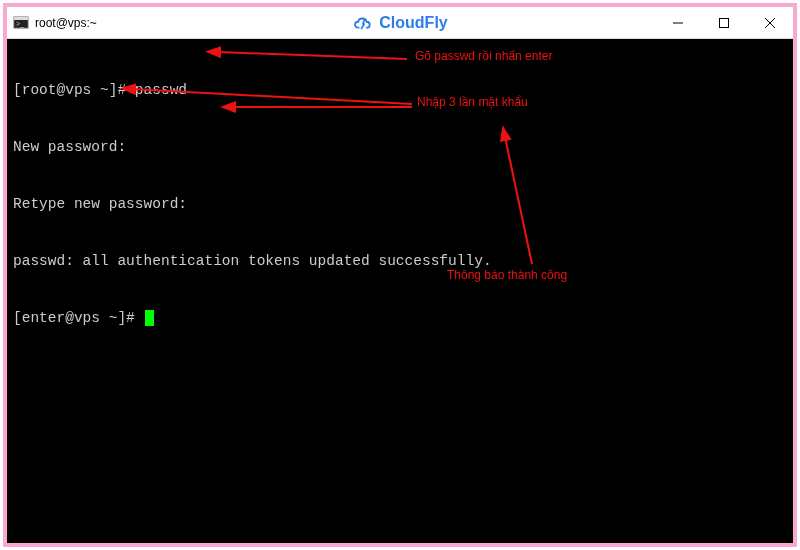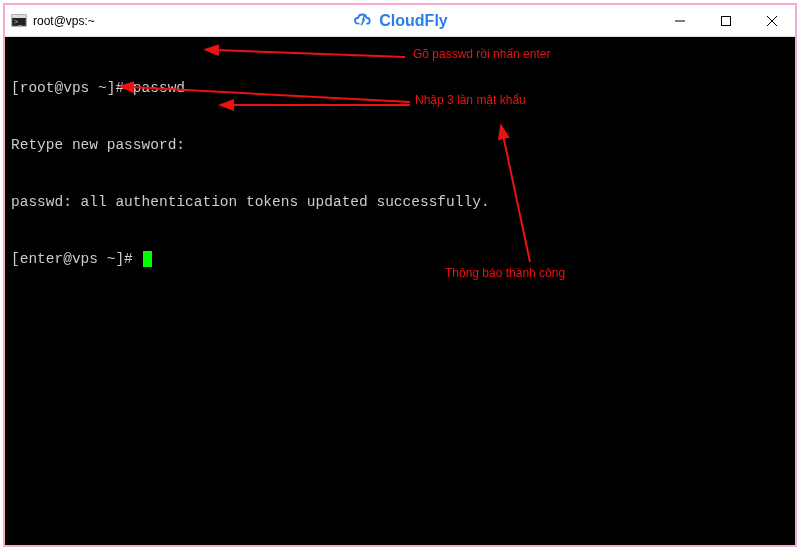--- a/index.html
+++ b/index.html
@@ -10,21 +10,21 @@
       font-family: "Segoe UI", Tahoma, sans-serif;
       overflow: hidden;
       position: relative;
     }
     .window {
       position: absolute;
       top: 3px;
       left: 3px;
       width: 794px;
       height: 544px;
-      border: 2px solid #f9a8d4;
+      border: 4px solid #f9a8d4;
       background: #fff;
       display: flex;
       flex-direction: column;
     }
     .titlebar {
       height: 32px;
       background: #fff;
       display: flex;
       align-items: center;
       padding-left: 6px;
@@ -42,21 +42,21 @@
     .titlebar .app-icon svg { width: 16px; height: 16px; }
     .titlebar .title-text {
       font-size: 12px;
       color: #000;
     }
     .titlebar .brand {
       position: absolute;
       left: 50%;
       transform: translateX(-50%);
       display: flex;
-      align-items: flex-start;
+      align-items: flex-end;
       gap: 5px;
       color: #2b7de9;
       font-weight: 700;
       font-size: 16px;
     }
     .titlebar .brand svg { width: 22px; height: 16px; }
     .win-controls {
       margin-left: auto;
       display: flex;
       height: 100%;
@@ -143,20 +143,21 @@
         <svg viewBox="0 0 10 10">
             <line x1="0" y1="0" x2="10" y2="10" stroke="#000" stroke-width="1"></line>
             <line x1="10" y1="0" x2="0" y2="10" stroke="#000" stroke-width="1"></line>
           </svg>
       </div>
     </div>
   </div>
 
   <div class="terminal">
     <span class="term-line">[root@vps ~]# passwd</span>
+    <span class="term-line">New password:</span>
     <span class="term-line">Retype new password:</span>
     <span class="term-line">passwd: all authentication tokens updated successfully.</span>
     <span class="term-line"><span>[enter@vps ~]# </span><span class="cursor"></span></span>
 
     
     <svg class="arrows" width="794" height="510">
       <defs>
         <marker id="ah" markerWidth="10" markerHeight="10" refX="2" refY="3" orient="auto">
           <path d="M0,0 L0,6 L8,3 z" fill="#e11"></path>
         </marker>

